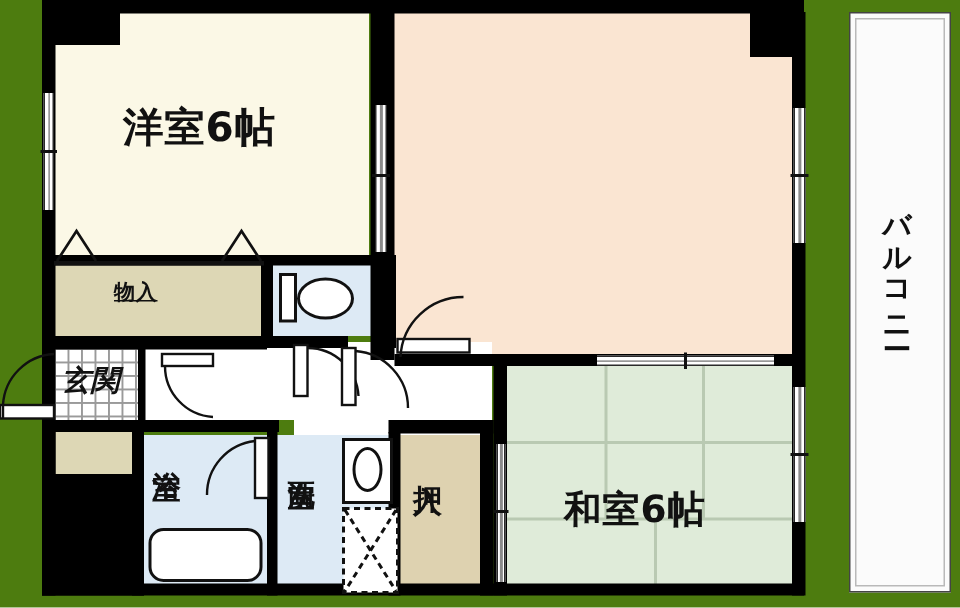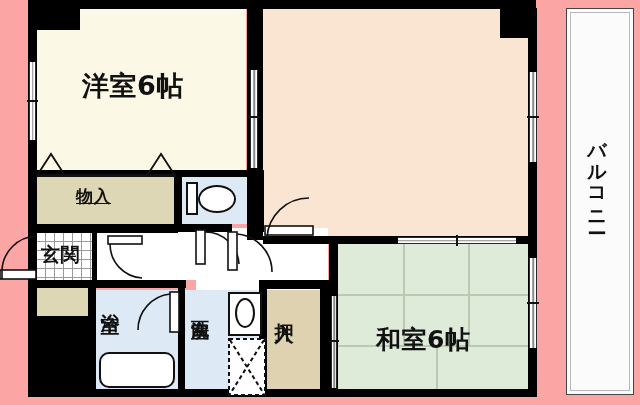--- a/index.html
+++ b/index.html
@@ -7,21 +7,21 @@
     padding: 0;
     background: #ffffff;
   }
   body {
     font-family: "DejaVu Sans", "Liberation Sans", sans-serif;
   }
   #plan {
     position: relative;
     width: 640px;
     height: 405px;
-    background: #fca5a5;
+    background: #4d7c0f;
     overflow: hidden;
   }
   
   .abs { position: absolute; box-sizing: border-box; }
 
   
   .wall { background: #000000; }
 
   
   .room { }
@@ -248,24 +248,24 @@
   </svg>
   <div class="abs" style="left:36px; top:174px; width:140px; height:3px; background:#111;"></div>
 
   <div class="room-label" style="left:82px; top:72px; font-size:27px;">洋室6帖</div>
 
 
   <div class="room-label" style="left:376px; top:299px; font-size:25px;margin-top:28px;">和室6帖</div>
 
   <div class="room-label" style="left:588px; top:128px; font-size:19px; writing-mode:vertical-rl; text-orientation:upright; letter-spacing:2px;">バルコニー</div>
 
-  <div class="room-label" style="left:76px; top:188px; font-size:17px;text-decoration:underline;">物入</div>
-
-
-  <div class="room-label" style="left:41px; top:245px; font-size:19px;">玄関</div>
+  <div class="room-label" style="left:76px; top:188px; font-size:14px;text-decoration:underline;">物入</div>
+
+
+  <div class="room-label" style="left:41px; top:245px; font-size:19px;font-style:italic;">玄関</div>
 
   <div class="room-label" style="left:100px; top:299px; font-size:19px; writing-mode:vertical-rl; text-orientation:upright; line-height:1.05;">浴室</div>
 
   <div class="room-label" style="left:190px; top:306px; font-size:18px; writing-mode:vertical-rl; text-orientation:upright; line-height:1.05;">洗面室</div>
 
   <div class="room-label" style="left:274px; top:308px; font-size:19px; writing-mode:vertical-rl; text-orientation:upright; line-height:1.05;">押入</div>
 
 </div>
 
 </body></html>

